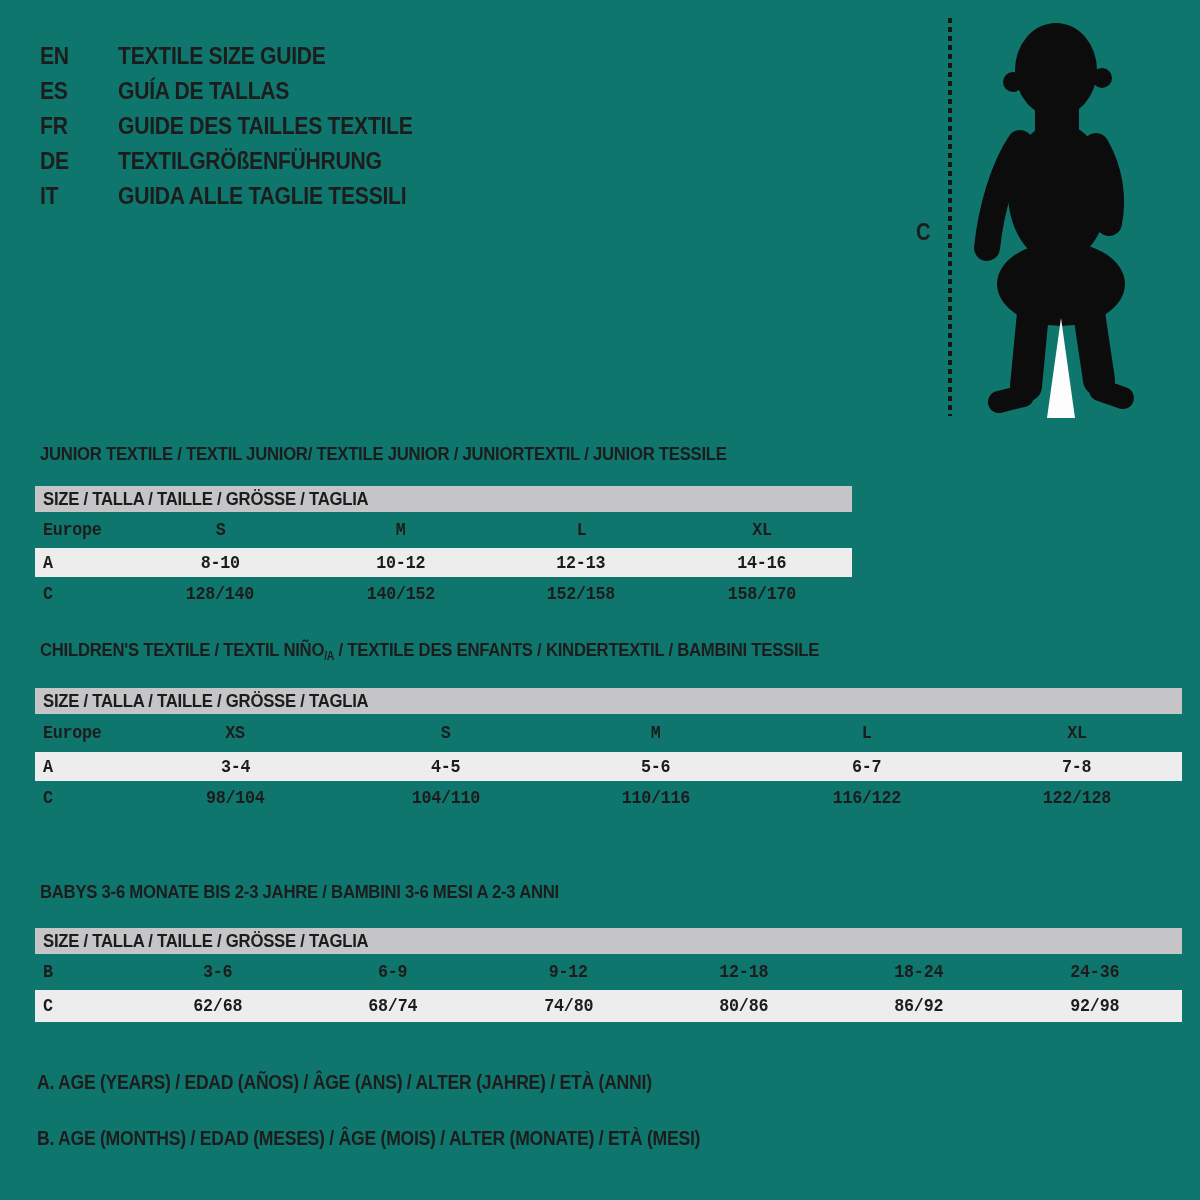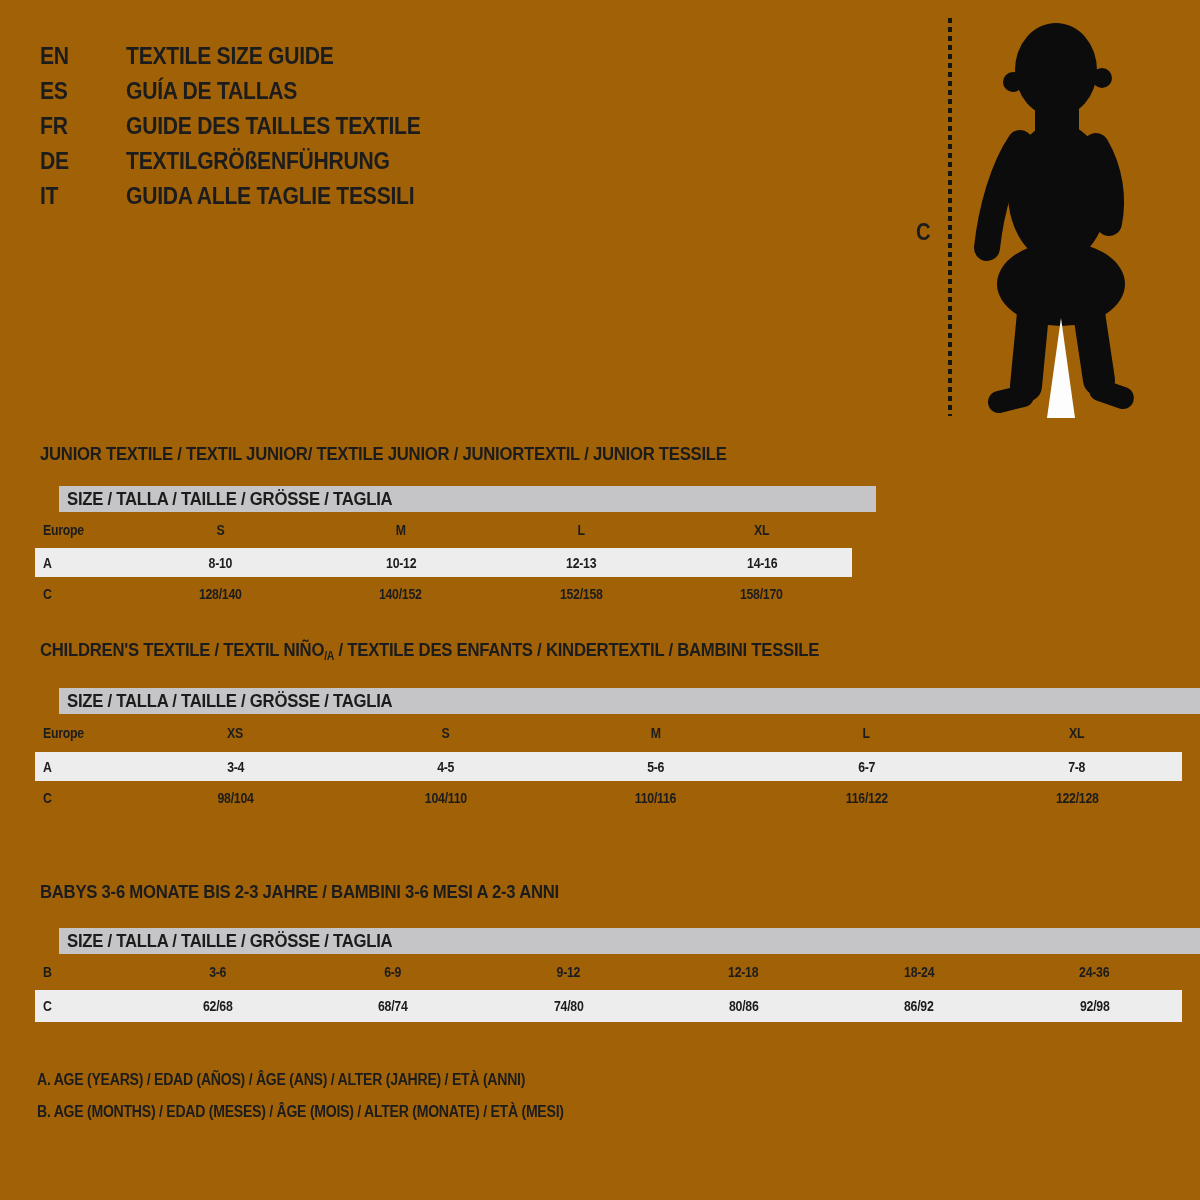--- a/index.html
+++ b/index.html
@@ -1,58 +1,58 @@
 <!DOCTYPE html>
 <html><head>
 <meta charset="utf-8">
 <style>
   html,body{margin:0;padding:0;background:#ffffff;}
   .page{
-    position:relative;width:1200px;height:1200px;background:#a16207;
+    position:relative;width:1200px;height:1200px;background:#0f766e;
     font-family:"Liberation Sans","DejaVu Sans",sans-serif;color:#1c1c1c;overflow:hidden;
   }
   
   .cond{display:inline-block;transform:scaleX(0.88);transform-origin:0 50%;white-space:nowrap;letter-spacing:-0.3px;}
   .condc{display:inline-block;transform:scaleX(0.88);transform-origin:50% 50%;white-space:nowrap;letter-spacing:-0.3px;}
 
   
   .lang-list{position:absolute;left:40px;top:38px;}
   .lang-row{position:relative;height:35px;font-size:24px;font-weight:bold;line-height:35px;}
   .lang-code{position:absolute;left:0;}
-  .lang-label{position:absolute;left:86px;text-decoration:underline;}
+  .lang-label{position:absolute;left:78px;text-decoration:underline;}
 
   
   .measure-line{
     position:absolute;left:948px;top:18px;width:4px;height:398px;
     background:repeating-linear-gradient(to bottom,#151515 0px,#151515 5px,transparent 5px,transparent 9px);
   }
   .measure-label{position:absolute;left:916px;top:219px;font-size:23px;font-weight:bold;}
   .baby-svg{position:absolute;left:963px;top:18px;}
 
   
   .sec-title{position:absolute;left:40px;font-size:19px;font-weight:bold;white-space:nowrap;}
   .sub{font-size:12px;vertical-align:-4px;}
 
   
   .size-bar{
     position:absolute;left:35px;height:26px;background:#c5c5c7;
-    font-size:19px;font-weight:bold;line-height:26px;padding-left:8px;box-sizing:border-box;margin-left:24px;
+    font-size:19px;font-weight:bold;line-height:26px;padding-left:8px;box-sizing:border-box;
   }
 
   
   .tbl{
     position:absolute;left:35px;border-collapse:collapse;table-layout:fixed;
-    font-size:14px;font-weight:bold;
+    font-size:19px;font-weight:bold;font-family:Liberation Mono, monospace;
   }
   .tbl td{padding:0;text-align:center;vertical-align:middle;}
   .tbl td.lbl{text-align:left;padding-left:8px;}
   .tbl tr.alt{background:#ededee;}
 
   
-  .legend-line{position:absolute;left:37px;font-size:16px;font-weight:bold;white-space:nowrap;}
+  .legend-line{position:absolute;left:37px;font-size:20px;font-weight:bold;white-space:nowrap;}
 </style>
 </head>
 <body>
 
 <div class="page">
 
   <div class="lang-list">
     <div class="lang-row">
       <span class="lang-code"><span class="cond">EN</span></span>
       <span class="lang-label"><span class="cond">TEXTILE SIZE GUIDE</span></span>
@@ -204,17 +204,17 @@
         <td><span class="condc">80/86</span></td>
         <td><span class="condc">86/92</span></td>
         <td><span class="condc">92/98</span></td>
       </tr>
     </tbody>
   </table>
 
   <div class="legend-line" style="top:1071px;">
     <span class="cond">A. AGE (YEARS) / EDAD (AÑOS) / ÂGE (ANS) / ALTER (JAHRE) / ETÀ (ANNI)</span>
   </div>
-  <div class="legend-line" style="top:1103px;">
+  <div class="legend-line" style="top:1127px;">
     <span class="cond">B. AGE (MONTHS) / EDAD (MESES) / ÂGE (MOIS) / ALTER (MONATE) / ETÀ (MESI)</span>
   </div>
 
 </div>
 
 </body></html>

